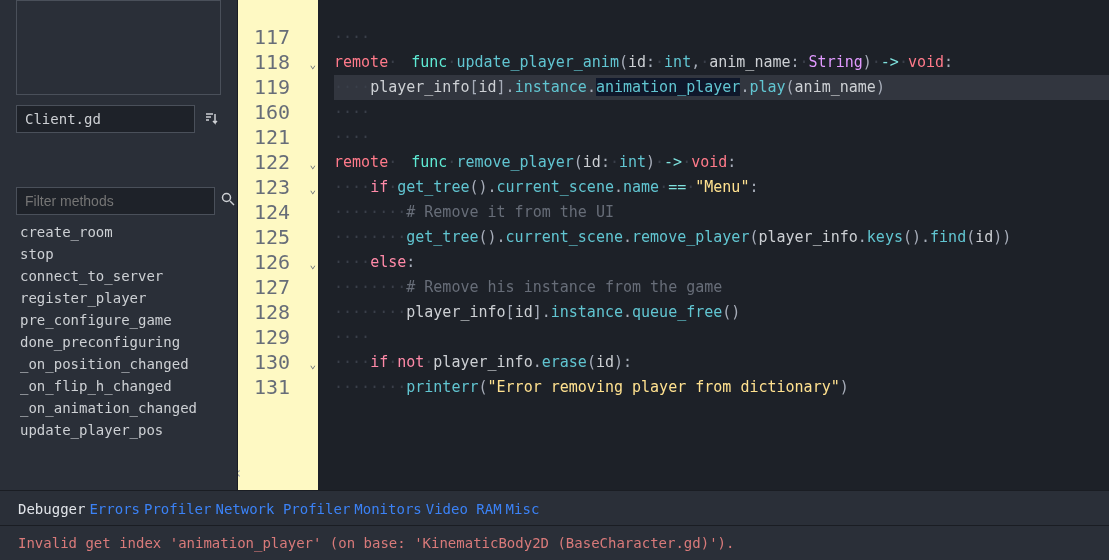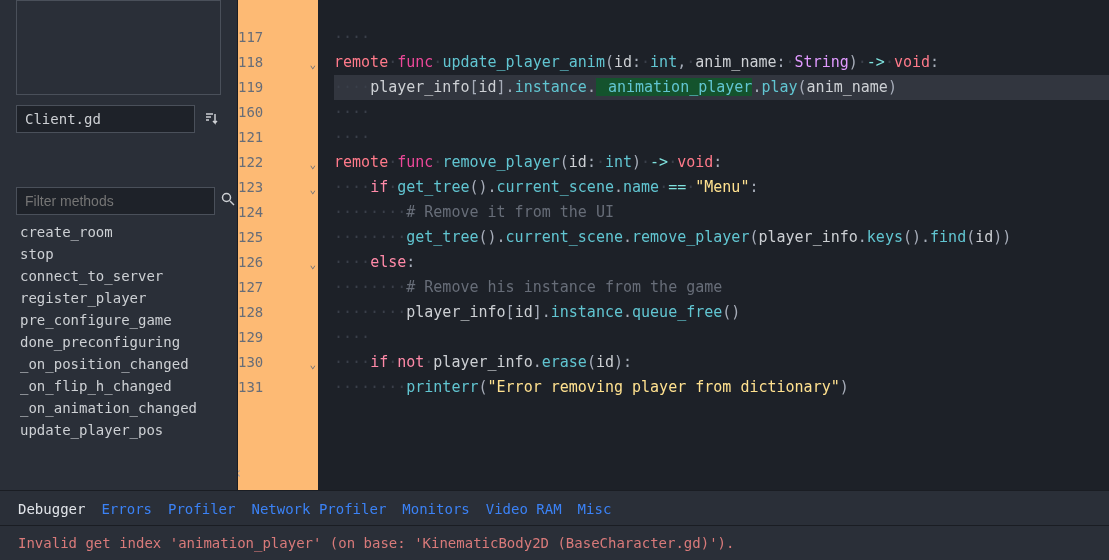--- a/index.html
+++ b/index.html
@@ -100,26 +100,26 @@
   overflow: hidden;
 }
 .code-area {
   flex: 1;
   display: flex;
   overflow: hidden;
   background: #1d2128;
 }
 .gutter {
   width: 80px;
-  background: #fdba74;
-  text-align: left;
+  background: #fef9c3;
+  text-align: center;
   padding-right: 12px;
   color: #676d78;
   line-height: 25px;
-  font-size: 14px;
+  font-size: 20px;
   position: relative;
 }
 .gutter-line {
   position: relative;
   height: 25px;
 }
 .gutter-line.has-fold::after {
   content: '⌄';
   position: absolute;
   right: -10px;
@@ -147,36 +147,36 @@
   height: 25px;
   position: relative;
 }
 .code-line.highlighted {
   background: #32363f;
   display: block;
   width: 100%;
 }
 .ws { color: #3a3f49; }
 .kw-remote { color: #ff7a8a; }
-.kw-func { color: #ec4899; }
+.kw-func { color: #5eead4; margin-left: 14px; }
 .kw-if { color: #ff8aa8; }
 .kw-else { color: #ff8aa8; }
 .kw-not { color: #ff8aa8; }
 .kw-void { color: #ff7a8a; }
 .fn-name { color: #61c5d1; }
 .type { color: #61c5d1; }
 .ident { color: #cdd0d4; }
 .punct { color: #a7adb9; }
 .op { color: #7fe2de; }
 .member { color: #61c5d1; }
 .call { color: #61c5d1; }
 .comment { color: #676d78; }
 .string { color: #ffe18f; }
 .builtin { color: #e19aff; }
-.sel { background: #14532d; padding-left: 12px; }
+.sel { background: #0f172a; }
 
 .collapse-handle {
   position: absolute;
   left: -8px;
   bottom: 8px;
   width: 16px;
   height: 20px;
   color: #9aa0ac;
   font-size: 16px;
   cursor: pointer;
@@ -184,21 +184,21 @@
   align-items: center;
   justify-content: center;
 }
 
 .bottom-panel {
   background: #2a2f38;
   border-top: 1px solid #1a1d23;
 }
 .tab-bar {
   display: flex;
-  gap: 16px;
+  gap: 4px;
   padding: 10px 18px 8px 18px;
   border-bottom: 1px solid #1a1d23;
 }
 .tab {
   color: #3b82f6;
   cursor: pointer;
   font-size: 14px;
 }
 .tab.active {
   color: #e2e5ea;

